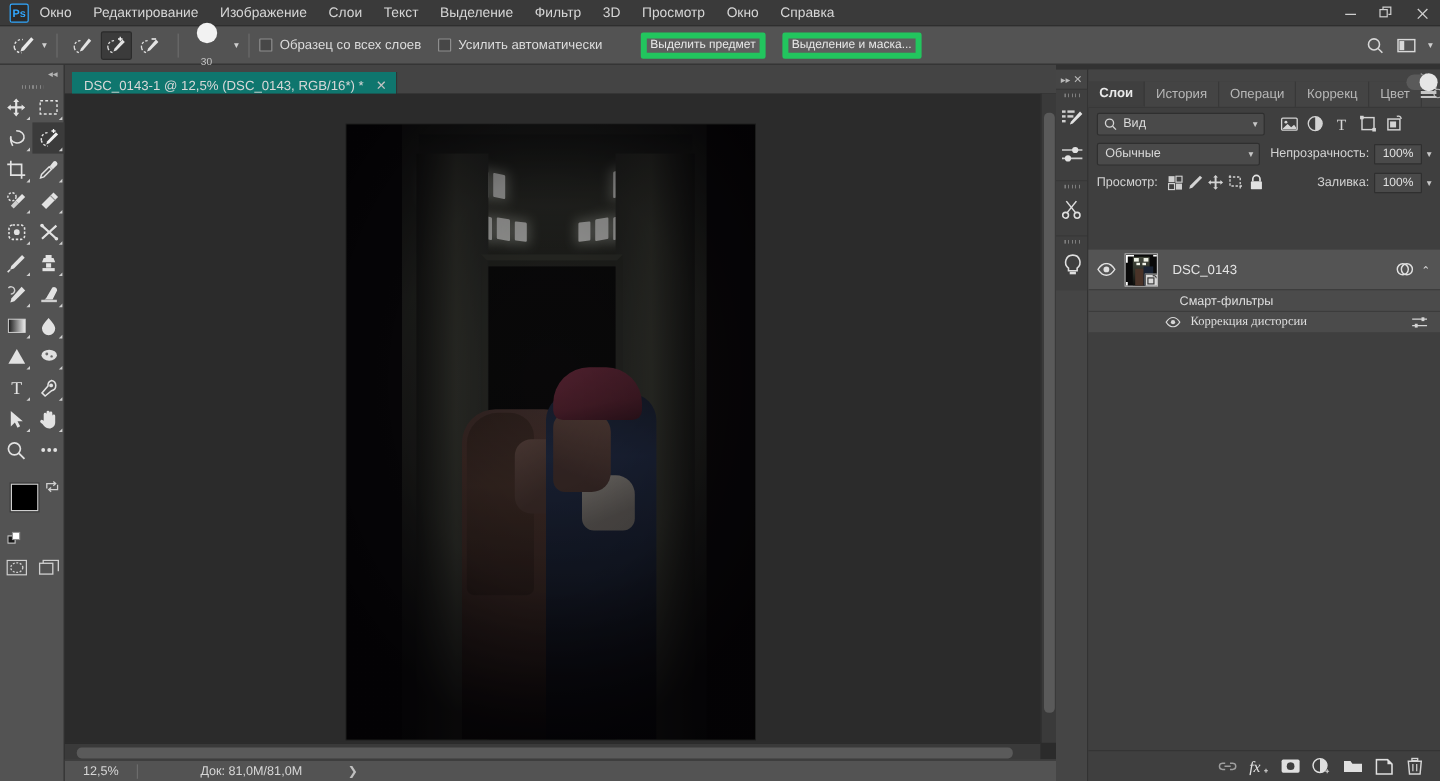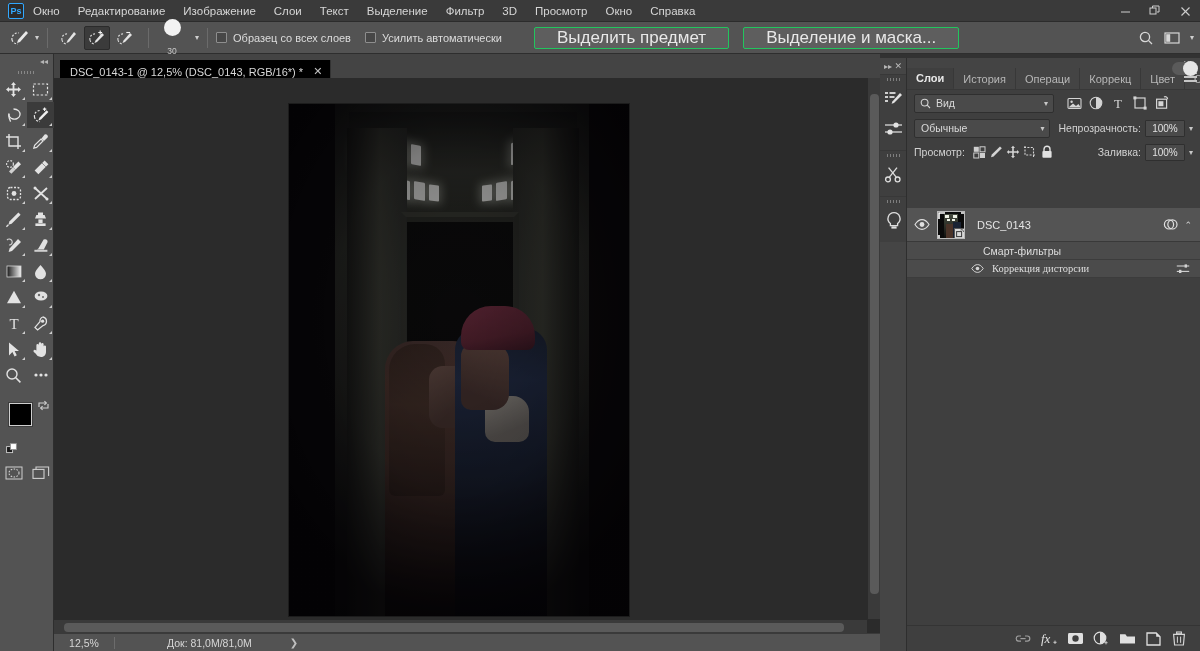--- a/index.html
+++ b/index.html
@@ -52,22 +52,22 @@
   .brush-prev { display:flex; flex-direction:column; align-items:center; width:30px; }
   .brush-dot { width:17px; height:17px; border-radius:50%; background:#f2f2f2; }
   .brush-num { color:#c9c9c9; font-size:8.5px; margin-top:10px; }
   .chk-row { display:flex; align-items:center; margin-right:14px; }
   .chkbox {
     width:11px; height:11px; background:#474747; border:1px solid #8e8e8e;
     margin-right:6px; border-radius:1px;
   }
   .chk-label { color:#dcdcdc; font-size:11px; white-space:nowrap; }
   .ob-button {
-    height:22px; background:#5e5e5e; border:1px solid #22c55e; border-radius:2px;
-    color:#e8e8e8; font-size:17px; padding:0 22px;
+    height:22px; background:#5e5e5e; border:5px solid #22c55e; border-radius:2px;
+    color:#e8e8e8; font-size:10px; padding:0 3px;
     display:flex; align-items:center; margin-right:8px;
   }
   .ob-right { position:absolute; right:6px; display:flex; align-items:center; }
   .ob-ic { width:26px; height:24px; display:flex; align-items:center; justify-content:center; }
 
   
   .toolbar {
     position:absolute; left:0; top:54px; width:54px; height:597px;
     background:#535353; border-right:1px solid #2e2e2e;
   }
@@ -106,21 +106,21 @@
   .sw-def { position:absolute; left:6px; bottom:2px; }
   .qm-row { display:flex; width:54px; margin-top:4px; }
   .qm-cell { width:27px; height:24px; display:flex; align-items:center; justify-content:center; }
 
   
   .tabbar {
     position:absolute; left:54px; top:54px; width:826px; height:24px;
     background:#444444;
   }
   .doctab {
-    position:absolute; left:6px; top:6px; height:24px; background:#000000;
+    position:absolute; left:6px; top:6px; height:24px; background:#0f766e;
     display:flex; align-items:center; padding:0 8px 0 10px;
     border-right:1px solid #333; border-bottom:1px solid #535353;
   }
   .doctab-title { color:#d8d8d8; font-size:11px; white-space:nowrap; }
   .doctab-close { color:#c2c2c2; font-size:11px; margin-left:10px; }
 
   
   .canvasarea {
     position:absolute; left:54px; top:78px; width:826px; height:555px;
     background:#2b2b2b; overflow:hidden;

